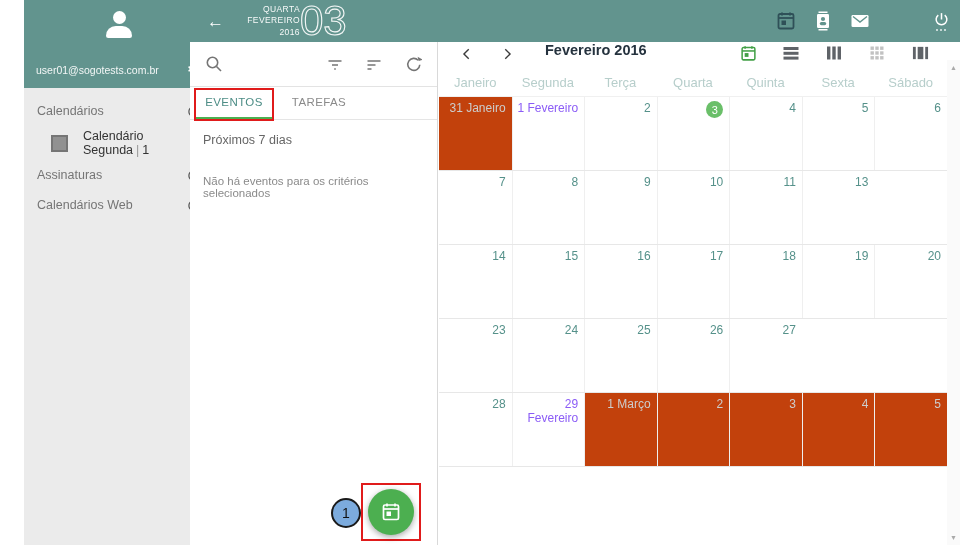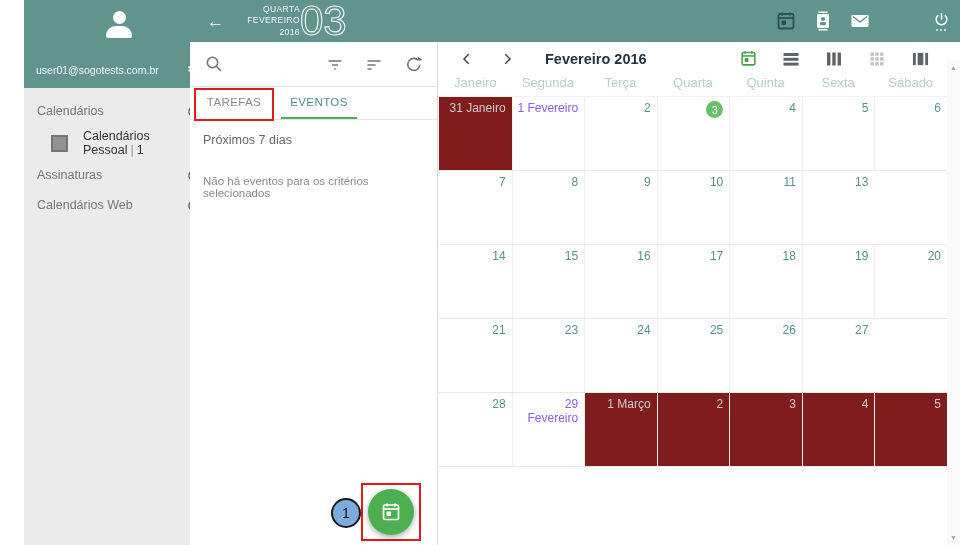--- a/index.html
+++ b/index.html
@@ -62,32 +62,32 @@
   .fab-red-box { position:absolute; left:171px; bottom:4px; width:60px; height:58px; border:2px solid #e01b1b;
                  display:flex; align-items:center; justify-content:center; }
   .fab { width:46px; height:46px; border-radius:50%; background:#4CAF50; display:flex; align-items:center;
          justify-content:center; box-shadow:0 2px 6px rgba(0,0,0,.35); cursor:pointer; }
   .marker-circle { position:absolute; left:141px; bottom:17px; width:30px; height:30px; border-radius:50%;
                    background:#7cabdd; border:2px solid #1a1a1a; display:flex; align-items:center;
                    justify-content:center; font-size:14px; color:#111; }
 
   
   .cal-panel { position:absolute; left:439px; top:42px; width:521px; height:503px; background:#fff; }
-  .cal-toolbar { height:33px; display:flex; align-items:center; padding:0 16px 0 16px;gap:16px; }
+  .cal-toolbar { height:33px; display:flex; align-items:flex-start; padding:0 16px 0 16px;gap:16px; }
   .nav-btn { width:24px; height:24px; display:flex; align-items:center; justify-content:center; cursor:pointer; }
   .cal-title { margin-left:10px; font-size:14.5px; font-weight:700; color:#25323e; }
   .view-icons { margin-left:auto; display:flex; align-items:center; gap:21px; padding-right:13px; }
   .cal-weekdays { height:21px; display:grid; grid-template-columns:repeat(7,1fr); margin-right:13px; }
   .wd { text-align:center; font-size:13px; color:#b7cecb; }
   .cal-grid { margin-right:13px; border-top:1px solid #f0f0f0; }
   .cal-week { display:grid; grid-template-columns:repeat(7,1fr); height:74px; border-bottom:1px solid #e7e7e7; }
   .cal-cell { border-left:1px solid #efefef; text-align:right; padding:4px 6px 0 0; font-size:12px;
               color:#55918a; cursor:pointer; }
   .cal-cell:first-child { border-left:none; }
-  .cell-muted { background:#7f1d1d; }
+  .cell-muted { background:#c2410c; }
   .cell-muted .day-label { color:#cdcdcd; }
   .day-label.em { color:#8b5cf6; }
   .today-badge { display:inline-flex; width:17px; height:17px; border-radius:50%; background:#6abf69;
                  color:#fff; align-items:center; justify-content:center; font-size:11px; }
   .scrollbar { position:absolute; right:0; top:18px; bottom:0; width:13px; background:#fafafa;
                display:flex; flex-direction:column; justify-content:space-between; align-items:center;
                padding:4px 0; }
   .scroll-arrow { font-size:7px; color:#a9a9a9; cursor:pointer; line-height:1; }
 
   svg { display:block; }
@@ -106,21 +106,21 @@
       <span class="gear">⚙</span>
     </div>
   </div>
   <div class="side-list">
     <div class="group-row">
       <span>Calendários</span>
       <span class="plus-icon">⊕</span>
     </div>
     <div class="cal-item-row">
       <span class="checkbox"></span>
-      <span class="cal-item-label"><span>Calendários Pessoal</span><span class="cal-item-sep">|</span><span>1</span></span>
+      <span class="cal-item-label"><span>Calendário Segunda</span><span class="cal-item-sep">|</span><span>1</span></span>
       <span class="kebab">⋮</span>
     </div>
     <div class="group-row">
       <span>Assinaturas</span>
       <span class="plus-icon">⊕</span>
     </div>
     <div class="group-row">
       <span>Calendários Web</span>
       <span class="plus-icon">⊕</span>
     </div>
@@ -192,22 +192,22 @@
       </svg>
     </span>
     <span class="icon-btn">
       <svg width="18" height="18" viewBox="0 0 18 18">
         <path d="M14.2 5.3a6 6 0 1 0 1.6 4.5" stroke="#757575" stroke-width="1.6" fill="none"></path>
         <path d="M13.6 1.8l1 4.2 4-1.3z" fill="#757575"></path>
       </svg>
     </span>
   </div>
   <div class="tabs">
+    <div class="tab active">EVENTOS</div>
     <div class="tab">TAREFAS</div>
-    <div class="tab active">EVENTOS</div>
     <div class="tab-red-box"></div>
   </div>
   <div class="range-label">Próximos 7 dias</div>
   <div class="empty-msg">Não há eventos para os critérios selecionados</div>
 
   <div class="fab-red-box">
     <div class="fab">
       <svg width="20" height="20" viewBox="0 0 20 20">
         <path d="M6 1.5v3M14 1.5v3" stroke="#fff" stroke-width="1.7" fill="none"></path>
         <rect x="2.5" y="3" width="15" height="14.5" rx="1.5" fill="none" stroke="#fff" stroke-width="1.7"></rect>
@@ -309,21 +309,20 @@
       <div class="cal-week">
         <div class="cal-cell"><span class="day-label">14</span></div>
         <div class="cal-cell"><span class="day-label">15</span></div>
         <div class="cal-cell"><span class="day-label">16</span></div>
         <div class="cal-cell"><span class="day-label">17</span></div>
         <div class="cal-cell"><span class="day-label">18</span></div>
         <div class="cal-cell"><span class="day-label">19</span></div>
         <div class="cal-cell"><span class="day-label">20</span></div>
       </div>
       <div class="cal-week">
-        <div class="cal-cell"><span class="day-label">21</span></div>
         <div class="cal-cell"><span class="day-label">23</span></div>
         <div class="cal-cell"><span class="day-label">24</span></div>
         <div class="cal-cell"><span class="day-label">25</span></div>
         <div class="cal-cell"><span class="day-label">26</span></div>
         <div class="cal-cell"><span class="day-label">27</span></div>
       </div>
       <div class="cal-week">
         <div class="cal-cell"><span class="day-label">28</span></div>
         <div class="cal-cell"><span class="day-label em">29 Fevereiro</span></div>
         <div class="cal-cell cell-muted"><span class="day-label">1 Março</span></div>

